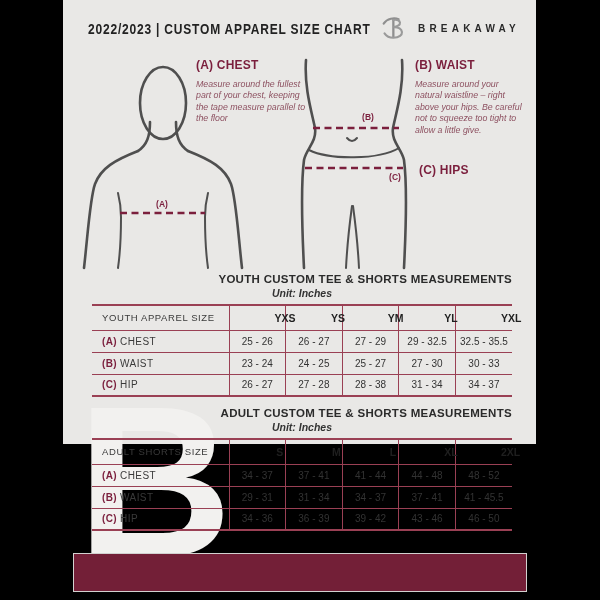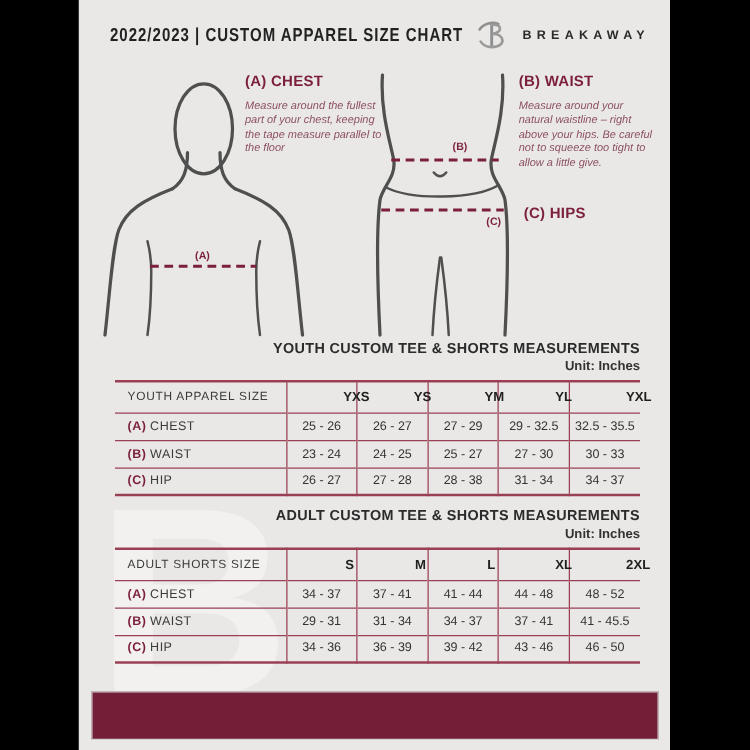--- a/index.html
+++ b/index.html
@@ -7,21 +7,21 @@
     --maroon-dark:#731f37;
     --table-border:#9a4054;
     --desc:#8d5060;
     --ink:#222222;
     --figure:#4f4f4f;
     --page-bg:#e9e8e6;
   }
   *{box-sizing:border-box;}
   body{margin:0;font-family:"Liberation Sans",sans-serif;}
   .stage{position:relative;width:600px;height:600px;background:#000;overflow:hidden;}
-  .page{position:absolute;left:63px;top:0;width:473px;height:600px;background:var(--page-bg);}
+  .page{position:absolute;left:63px;top:0;width:473px;height:444px;background:var(--page-bg);}
 
   
   .doc-title{position:absolute;left:25px;top:20px;font-size:15px;font-weight:bold;color:var(--ink);
     letter-spacing:1px;white-space:nowrap;transform:scaleX(.8);transform-origin:left center;}
   .brand{position:absolute;left:318px;top:14px;display:flex;align-items:center;}
   .brand svg{display:block;}
   .brand-name{margin-left:7px;font-size:10px;font-weight:bold;letter-spacing:4.2px;color:#2a2a2a;}
 
   
   .instr{position:absolute;width:116px;}
@@ -39,21 +39,21 @@
 
   
   .watermark{position:absolute;left:14px;top:382px;font-size:215px;line-height:200px;font-weight:bold;
     color:#f2f1ef;z-index:0;pointer-events:none;}
 
   
   .table-section{position:absolute;left:29px;width:420px;z-index:1;}
   .section-youth{top:273px;}
   .section-adult{top:407px;}
   .tbl-title{text-align:right;font-size:11.5px;font-weight:bold;color:#2b2b2b;letter-spacing:.3px;}
-  .tbl-unit{text-align:right;font-size:10.5px;font-weight:bold;color:#333;margin-top:2px;}
+  .tbl-unit{text-align:center;font-size:10.5px;font-weight:bold;font-style:italic;color:#333;margin-top:2px;}
   table.size-table{width:420px;border-collapse:collapse;table-layout:fixed;margin-top:5px;
     border-top:2px solid var(--table-border);border-bottom:2px solid var(--table-border);}
   table.size-table col.c0{width:137px;}
   table.size-table col.cv{width:56.6px;}
   table.size-table th,table.size-table td{padding:0;border-top:1.5px solid var(--table-border);}
   table.size-table thead th{height:25px;border-top:none;padding-left:45px;}
   table.size-table tbody td,table.size-table tbody th{height:22px;}
   table.size-table th.sz{font-size:10.5px;font-weight:bold;color:#1f1f1f;text-align:center;}
   table.size-table th.hdr-label{font-size:9.5px;font-weight:normal;color:#3a3a3a;letter-spacing:.6px;
     text-align:left;padding-left:10px;}

